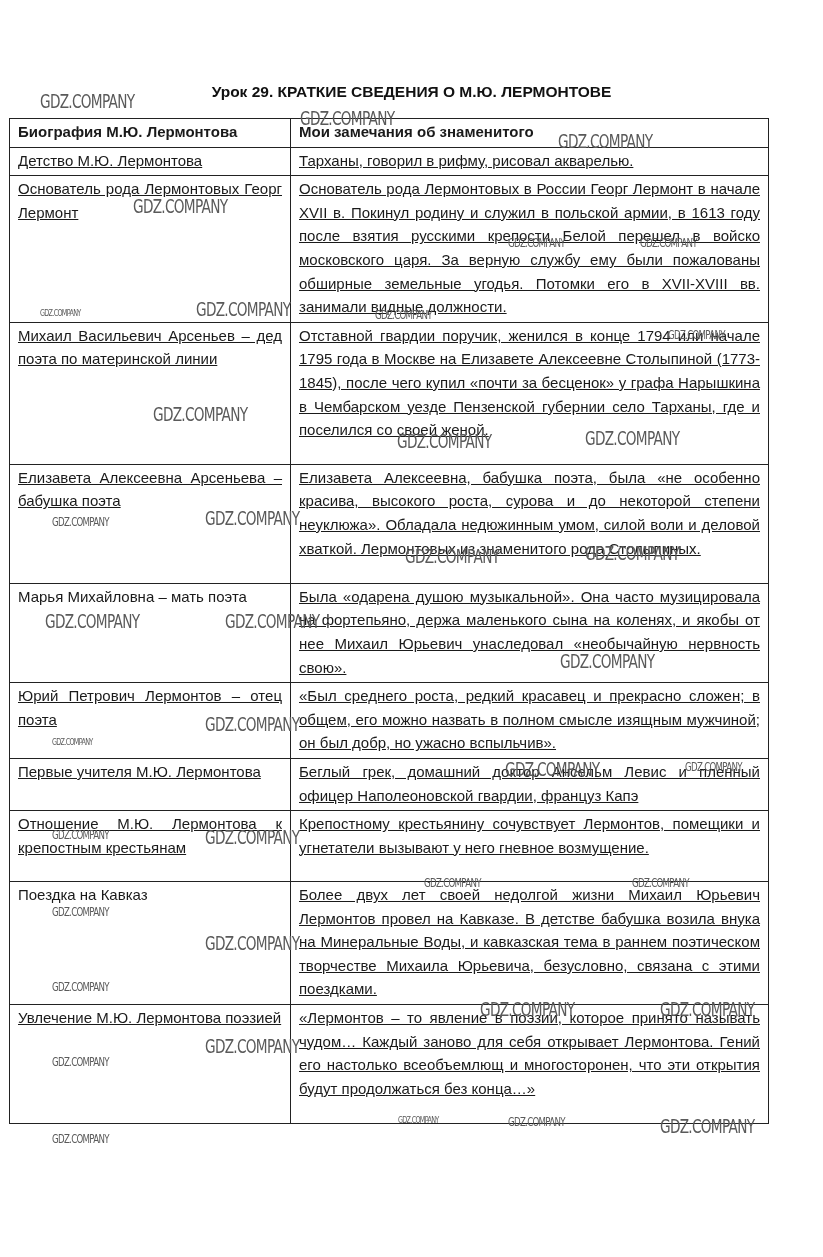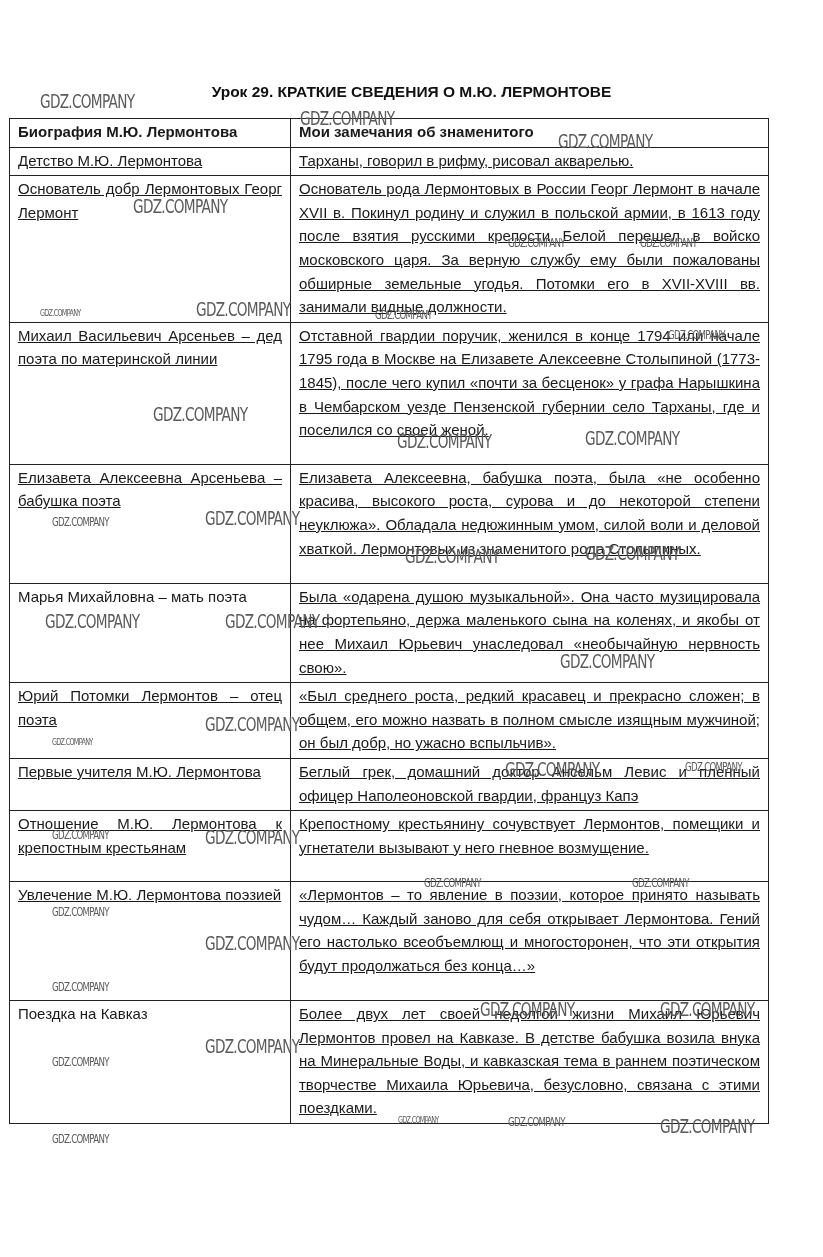--- a/index.html
+++ b/index.html
@@ -30,54 +30,54 @@
   <tbody>
       <tr class="head">
     <td class="c1">Биография М.Ю. Лермонтова</td>
     <td>Мои замечания об знаменитого</td>
   </tr>
   <tr style="height:25px">
     <td class="c1 j">Детство М.Ю. Лермонтова</td>
     <td class="j">Тарханы, говорил в рифму, рисовал акварелью.</td>
   </tr>
   <tr style="height:142px">
-    <td class="c1 j">Основатель добр Лермонтовых Георг Лермонт</td>
+    <td class="c1 j">Основатель рода Лермонтовых Георг Лермонт</td>
     <td class="j">Основатель рода Лермонтовых в России Георг Лермонт в начале XVII в. Покинул родину и служил в польской армии, в 1613 году после взятия русскими крепости Белой перешел в войско московского царя. За верную службу ему были пожалованы обширные земельные угодья. Потомки его в XVII-XVIII вв. занимали видные должности.</td>
   </tr>
   <tr style="height:142px">
     <td class="c1 j">Михаил Васильевич Арсеньев – дед поэта по материнской линии</td>
     <td class="j">Отставной гвардии поручик, женился в конце 1794 или начале 1795 года в Москве на Елизавете Алексеевне Столыпиной (1773-1845), после чего купил «почти за бесценок» у графа Нарышкина в Чембарском уезде Пензенской губернии село Тарханы, где и поселился со своей женой.</td>
   </tr>
   <tr style="height:119px">
     <td class="c1 j">Елизавета Алексеевна Арсеньева – бабушка поэта</td>
     <td class="j">Елизавета Алексеевна, бабушка поэта, была «не особенно красива, высокого роста, сурова и до некоторой степени неуклюжа». Обладала недюжинным умом, силой воли и деловой хваткой. Лермонтовых из знаменитого рода Столыпиных.</td>
   </tr>
   <tr style="height:96px">
     <td class="c1">Марья Михайловна – мать поэта</td>
     <td class="j">Была «одарена душою музыкальной». Она часто музицировала на фортепьяно, держа маленького сына на коленях, и якобы от нее Михаил Юрьевич унаследовал «необычайную нервность свою».</td>
   </tr>
   <tr style="height:72px">
-    <td class="c1 j">Юрий Потомки Лермонтов – отец поэта</td>
+    <td class="c1 j">Юрий Петрович Лермонтов – отец поэта</td>
     <td class="j">«Был среднего роста, редкий красавец и прекрасно сложен; в общем, его можно назвать в полном смысле изящным мужчиной; он был добр, но ужасно вспыльчив».</td>
   </tr>
   <tr style="height:49px">
     <td class="c1 j">Первые учителя М.Ю. Лермонтова</td>
     <td class="j">Беглый грек, домашний доктор Ансельм Левис и пленный офицер Наполеоновской гвардии, француз Капэ</td>
   </tr>
   <tr style="height:71px">
     <td class="c1 j">Отношение М.Ю. Лермонтова к крепостным крестьянам</td>
     <td class="j">Крепостному крестьянину сочувствует Лермонтов, помещики и угнетатели вызывают у него гневное возмущение.</td>
   </tr>
+  <tr style="height:118px">
+    <td class="c1">Поездка на Кавказ</td>
+    <td class="j">Более двух лет своей недолгой жизни Михаил Юрьевич Лермонтов провел на Кавказе. В детстве бабушка возила внука на Минеральные Воды, и кавказская тема в раннем поэтическом творчестве Михаила Юрьевича, безусловно, связана с этими поездками.</td>
+  </tr>
   <tr style="height:119px">
     <td class="c1 j">Увлечение М.Ю. Лермонтова поэзией</td>
     <td class="j">«Лермонтов – то явление в поэзии, которое принято называть чудом… Каждый заново для себя открывает Лермонтова. Гений его настолько всеобъемлющ и многосторонен, что эти открытия будут продолжаться без конца…»</td>
-  </tr>
-  <tr style="height:118px">
-    <td class="c1">Поездка на Кавказ</td>
-    <td class="j">Более двух лет своей недолгой жизни Михаил Юрьевич Лермонтов провел на Кавказе. В детстве бабушка возила внука на Минеральные Воды, и кавказская тема в раннем поэтическом творчестве Михаила Юрьевича, безусловно, связана с этими поездками.</td>
   </tr>
 </tbody>
   </table>
 
 <div class="wm big" style="left:40px;top:90px">GDZ.COMPANY</div>
 <div class="wm big" style="left:300px;top:107px">GDZ.COMPANY</div>
 <div class="wm big" style="left:558px;top:130px">GDZ.COMPANY</div>
 <div class="wm big" style="left:133px;top:195px">GDZ.COMPANY</div>
 <div class="wm small" style="left:508px;top:236px">GDZ.COMPANY</div>
 <div class="wm small" style="left:640px;top:236px">GDZ.COMPANY</div>

